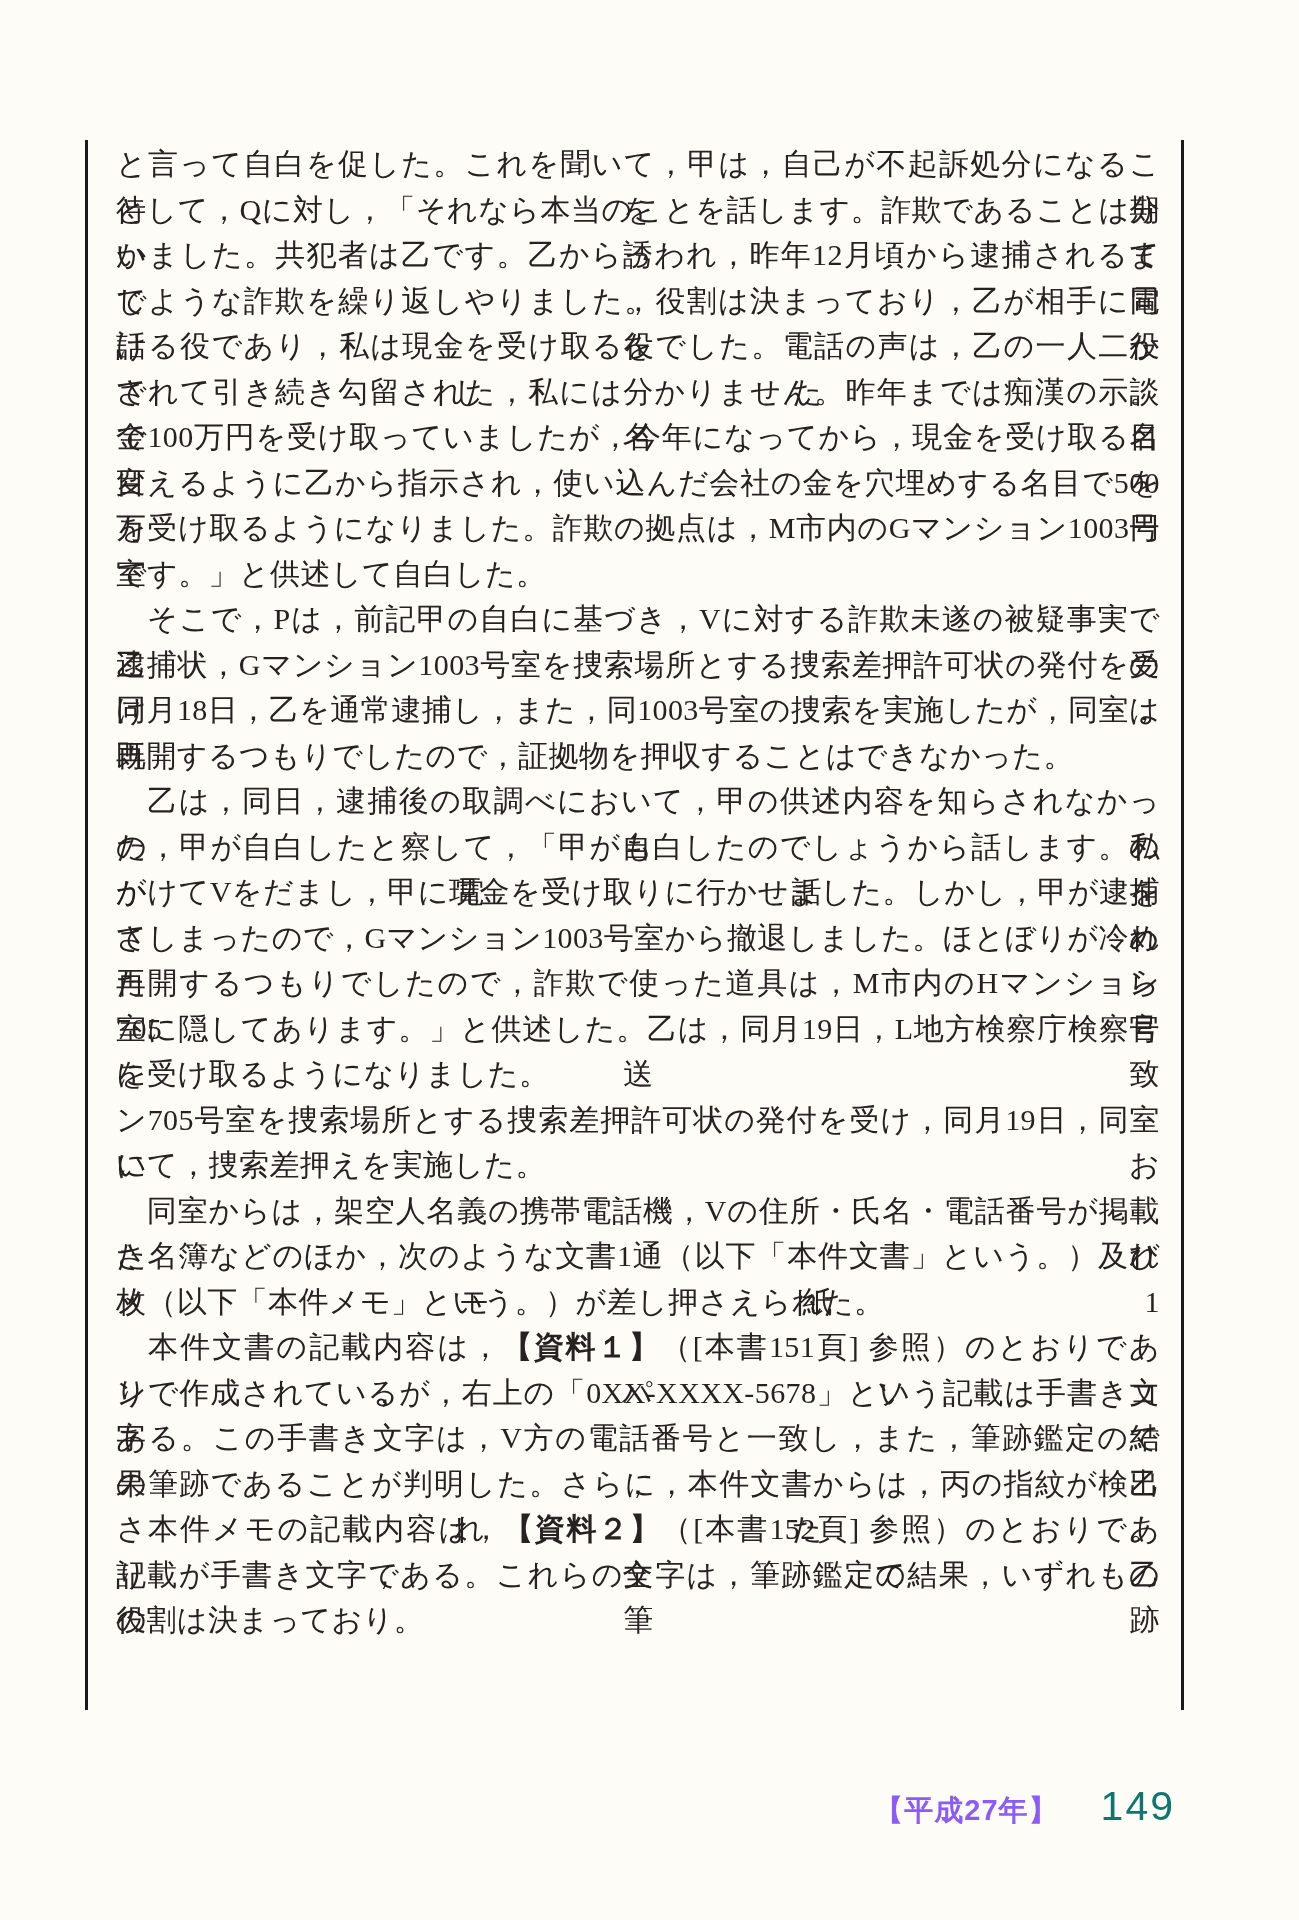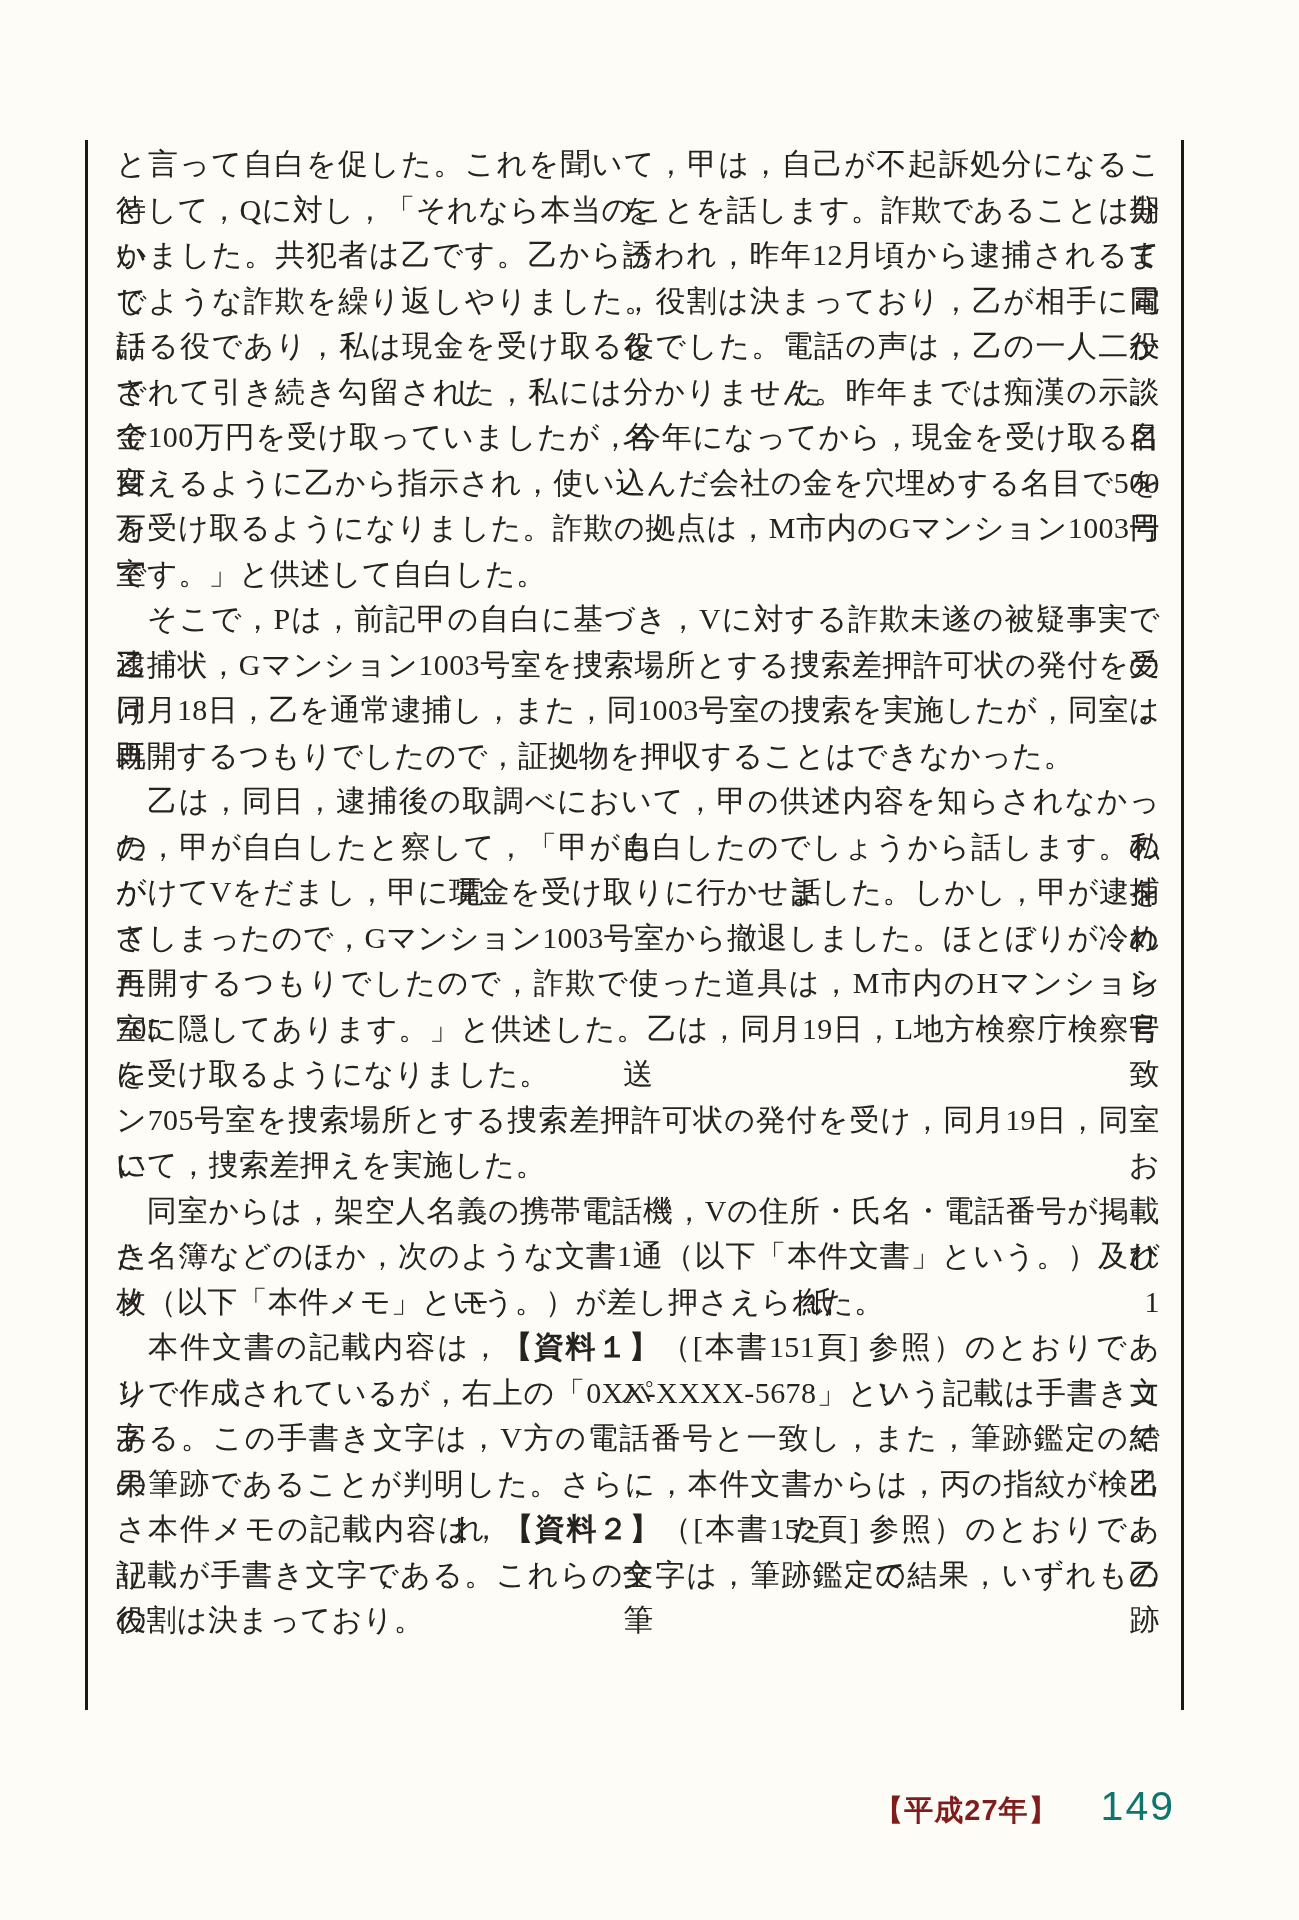--- a/index.html
+++ b/index.html
@@ -57,21 +57,21 @@
     top: 1783px;
     right: 124px;
     display: flex;
     align-items: baseline;
     gap: 42px;
   }
   .era-label {
     font-size: 29px;
     font-weight: bold;
     font-family: "Liberation Sans", "DejaVu Sans", sans-serif;
-    color: #7f1d1d;
+    color: #8b5cf6;
     letter-spacing: 1px;
   }
   .page-number {
     font-size: 41px;
     font-family: "Liberation Sans", "DejaVu Sans", sans-serif;
     font-weight: 400;
     color: #0f766e;
     letter-spacing: 2px;
   }
 </style>

